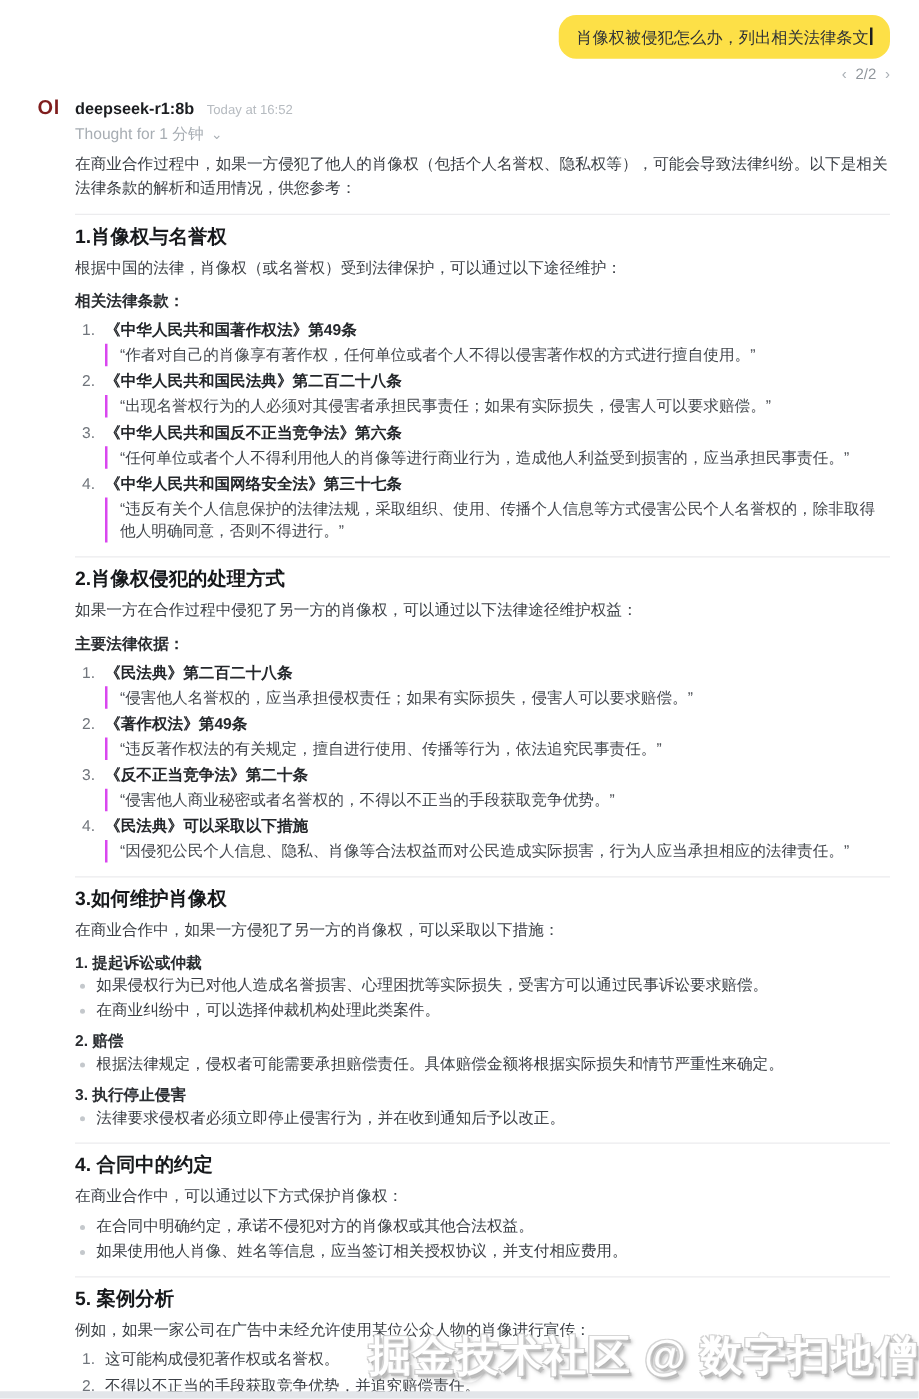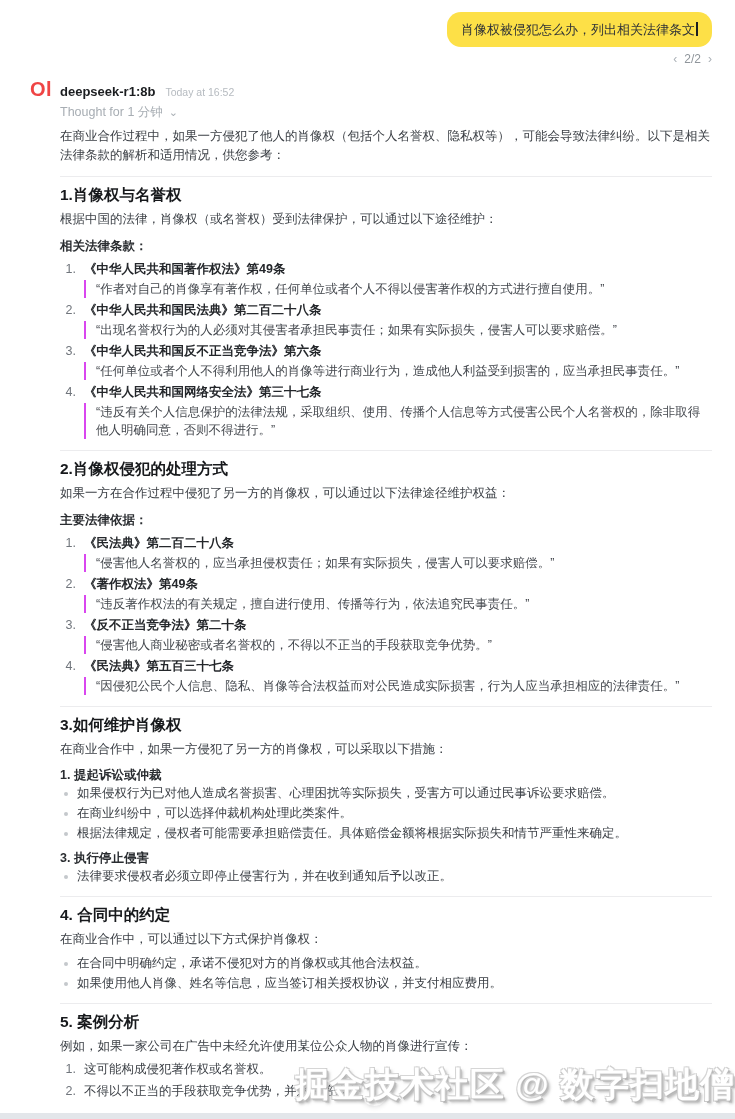--- a/index.html
+++ b/index.html
@@ -12,21 +12,21 @@
   .bubble { background:#fde047; border-radius:14px; padding:8px 14px;
     font-size:13px; color:#2f3237; line-height:19px; max-width:540px; }
   .cursor { display:inline-block; width:2px; height:14px; background:#1c1e21;
     margin-left:1px; vertical-align:-2px; }
 
   .pager { display:flex; justify-content:flex-end; align-items:center; gap:7px;
     margin-top:5px; color:#8f959b; font-size:12px; }
   .pager .arrow { color:#aab0b6; font-size:12px; cursor:pointer; }
 
   .hdr { display:flex; align-items:baseline; gap:10px; margin-top:12px; margin-left:-30px; }
-  .logo { font-weight:800; font-size:20px; color:#ef4444; letter-spacing:.5px; width:20px; }
+  .logo { font-weight:800; font-size:16px; color:#7f1d1d; letter-spacing:.5px; width:20px; }
   .model { font-weight:700; font-size:13px; color:#1b1d20; }
   .time { font-size:10.5px; color:#b6bbc0; }
   .thought { margin-top:3px; color:#a7adb3; font-size:12.5px; display:flex;
     gap:6px; align-items:center; cursor:pointer; width:max-content; }
   .chev { font-size:11px; color:#a7adb3; }
 
   .p { margin-top:6px; line-height:19px; }
   hr.div { border:none; border-top:1px solid #ececee; margin:11px 0 9px; }
   h3.sec { font-size:15.5px; font-weight:700; color:#17191c; line-height:18px; }
   .lbl { margin-top:8px; font-weight:700; color:#2a2d31; line-height:19px; }
@@ -146,40 +146,41 @@
       <div class="oli">
         <span class="num">3.</span>
         <div class="ibody">
             <div class="ttl">《反不正当竞争法》第二十条</div>
           <div class="quote">“侵害他人商业秘密或者名誉权的，不得以不正当的手段获取竞争优势。”</div>
           </div>
       </div>
       <div class="oli">
         <span class="num">4.</span>
         <div class="ibody">
-            <div class="ttl">《民法典》第五百三十七条</div>
+            <div class="ttl">《民法典》可以采取以下措施</div>
           <div class="quote">“因侵犯公民个人信息、隐私、肖像等合法权益而对公民造成实际损害，行为人应当承担相应的法律责任。”</div>
           </div>
       </div>
     </div>
 
     <hr class="div">
     <h3 class="sec">3.如何维护肖像权</h3>
     <p class="p">在商业合作中，如果一方侵犯了另一方的肖像权，可以采取以下措施：</p>
 
     <p class="glbl">1. 提起诉讼或仲裁</p>
     <div class="uli">
       <span class="dot"></span>
       <span class="txt">如果侵权行为已对他人造成名誉损害、心理困扰等实际损失，受害方可以通过民事诉讼要求赔偿。</span>
     </div>
     <div class="uli">
       <span class="dot"></span>
       <span class="txt">在商业纠纷中，可以选择仲裁机构处理此类案件。</span>
     </div>
 
+    <p class="glbl">2. 赔偿</p>
     <div class="uli">
       <span class="dot"></span>
       <span class="txt">根据法律规定，侵权者可能需要承担赔偿责任。具体赔偿金额将根据实际损失和情节严重性来确定。</span>
     </div>
 
     <p class="glbl">3. 执行停止侵害</p>
     <div class="uli">
       <span class="dot"></span>
       <span class="txt">法律要求侵权者必须立即停止侵害行为，并在收到通知后予以改正。</span>
     </div>

